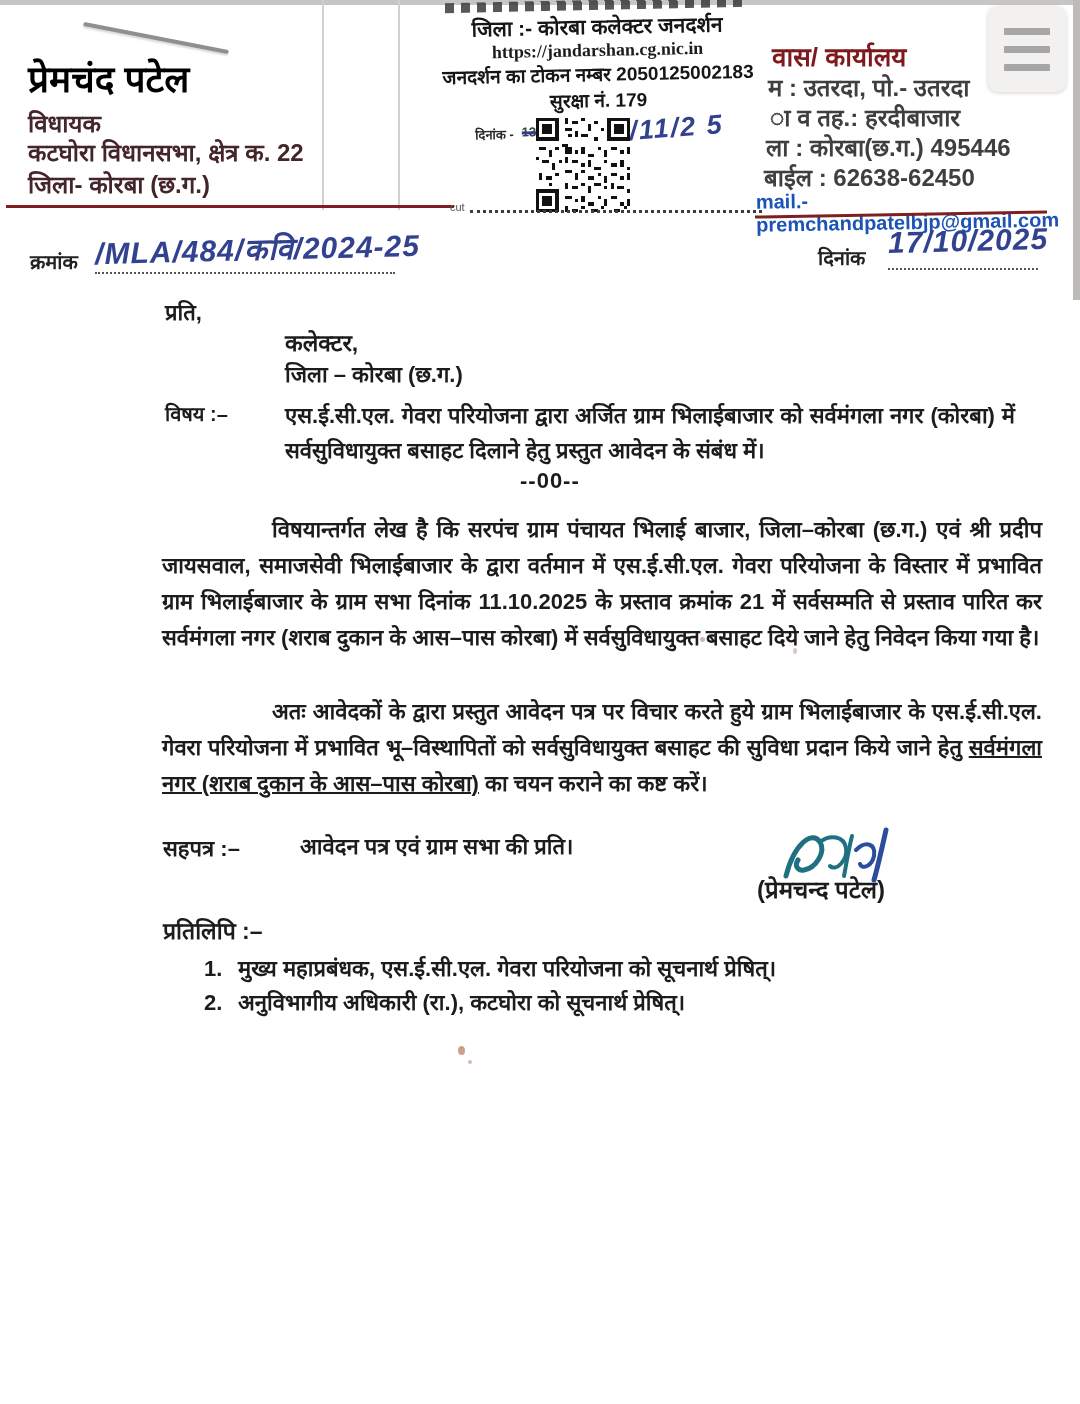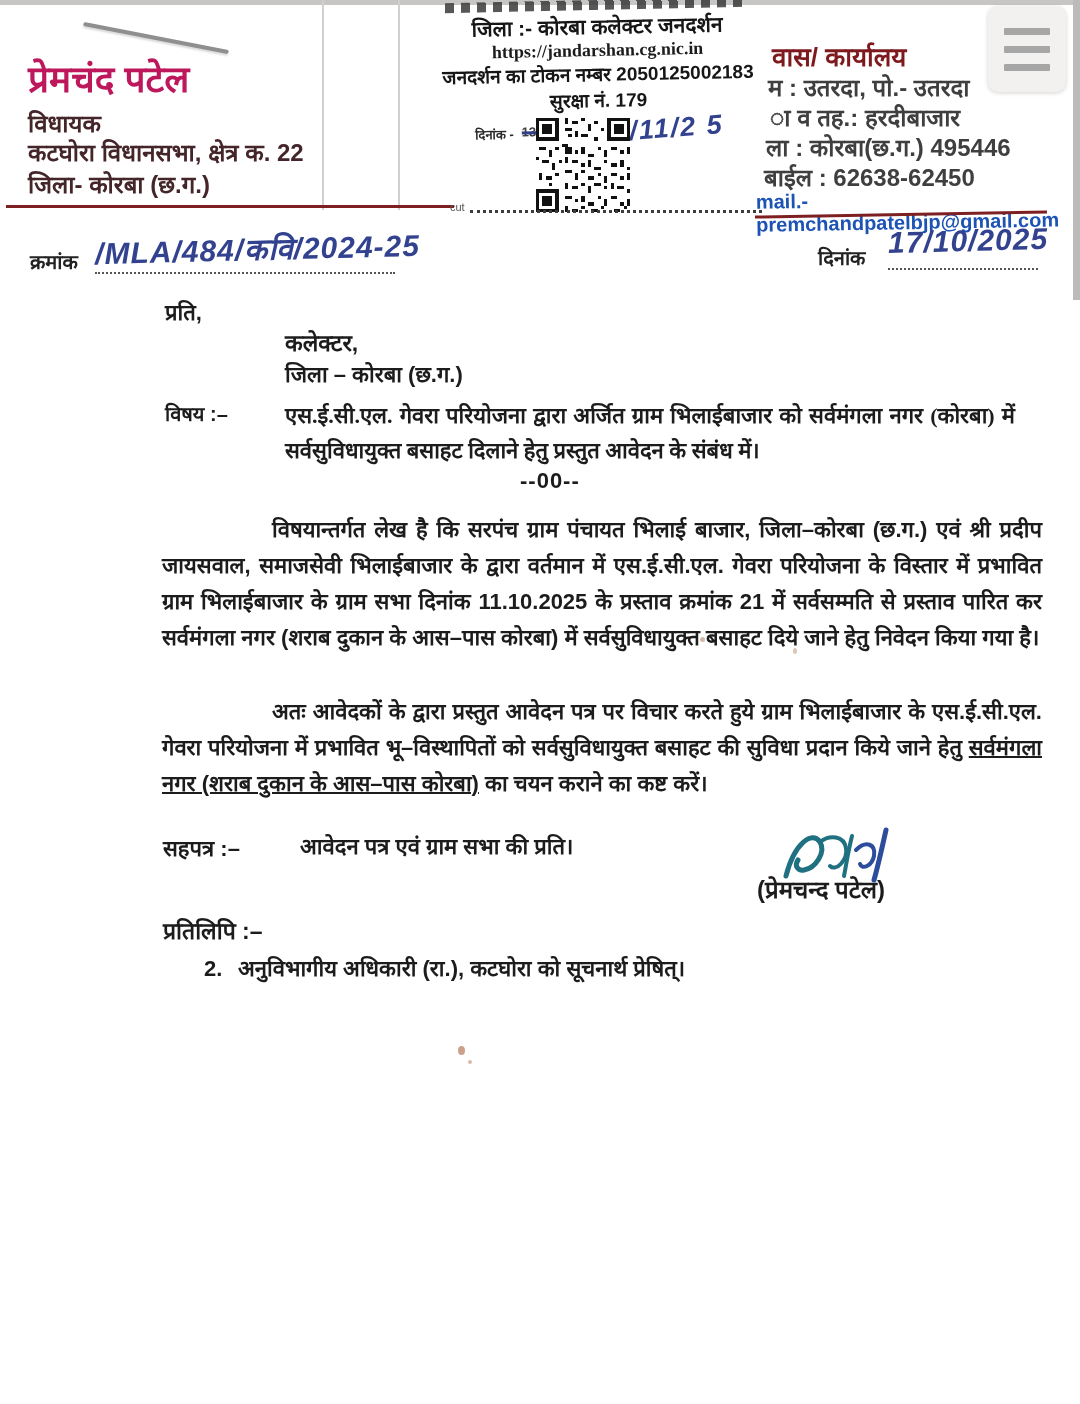--- a/index.html
+++ b/index.html
@@ -14,21 +14,21 @@
   .staple{left:82px;top:36px;width:148px;height:4px;background:#8f8f8f;
     transform:rotate(11deg);border-radius:2px;box-shadow:0 2px 2px rgba(0,0,0,.15);}
   .crease{top:0;width:2px;height:210px;background:#d2d0cd;}
   .speck{border-radius:50%;}
   
   .menu-btn{left:988px;top:6px;width:78px;height:86px;background:#f3f1ef;border-radius:10px;
     box-shadow:0 1px 4px rgba(0,0,0,.18);display:flex;flex-direction:column;
     justify-content:center;align-items:center;gap:11px;cursor:pointer;}
   .menu-bar{width:46px;height:7px;background:#a6a6a6;border-radius:1px;}
   
-  .lh-name{left:28px;top:52px;font-size:37px;font-weight:bold;color:#be185d;}
+  .lh-name{left:28px;top:52px;font-size:37px;font-weight:bold;color:#000000;}
   .lh-line{left:28px;font-size:24px;font-weight:bold;color:#44262a;}
   .red-rule{height:3px;background:#7e2022;}
   
   .slip{left:428px;top:0px;width:340px;transform:rotate(-1.2deg);text-align:center;}
   .slip-clip{height:10px;overflow:hidden;opacity:.85;margin:0 18px 2px 18px;
     background:repeating-linear-gradient(90deg,#3a3a3a 0 9px,transparent 9px 16px);}
   .slip-l1{font-size:21px;font-weight:bold;color:#161616;}
   .slip-url{font-size:18px;font-family:"Liberation Serif",serif;font-weight:bold;color:#1c1c1c;}
   .slip-token{font-size:19px;font-weight:bold;color:#161616;}
   .slip-sec{font-size:19px;font-weight:bold;color:#161616;}
@@ -205,21 +205,21 @@
   <div class="abs dotline" style="left:95px;top:272px;width:300px;"></div>
   <div class="abs ref-label" style="left:818px;top:244px;">दिनांक</div>
   <div class="abs hand hand-serial" style="left:888px;top:224px;">17/10/2025</div>
   <div class="abs dotline" style="left:888px;top:268px;width:150px;"></div>
 
   <div class="abs txt" style="left:165px;top:296px;font-size:22px;font-weight:600;">प्रति,</div>
   <div class="abs txt b" style="left:285px;top:326px;font-size:23px;">कलेक्टर,</div>
   <div class="abs txt" style="left:285px;top:358px;font-size:22px;font-weight:600;">जिला – कोरबा (छ.ग.)</div>
 
   <div class="abs txt b" style="left:165px;top:400px;font-size:20px;">विषय :–</div>
-  <div class="abs txt b" style="left:285px;top:398px;width:730px;font-size:22px;line-height:35px;text-align:justify;font-family:Liberation Serif, serif;">एस.ई.सी.एल. गेवरा परियोजना द्वारा अर्जित ग्राम भिलाईबाजार को सर्वमंगला नगर (कोरबा) में सर्वसुविधायुक्त बसाहट दिलाने हेतु प्रस्तुत आवेदन के संबंध में।</div>
+  <div class="abs txt b" style="left:285px;top:398px;width:730px;font-size:22px;line-height:35px;text-align:justify;">एस.ई.सी.एल. गेवरा परियोजना द्वारा अर्जित ग्राम भिलाईबाजार को सर्वमंगला नगर (कोरबा) में सर्वसुविधायुक्त बसाहट दिलाने हेतु प्रस्तुत आवेदन के संबंध में।</div>
   <div class="abs divider" style="left:520px;top:468px;">--00--</div>
 
   <div class="abs body-par" style="left:162px;top:512px;width:880px;text-indent:110px;">विषयान्तर्गत लेख है कि सरपंच ग्राम पंचायत भिलाई बाजार, जिला–कोरबा (छ.ग.) एवं श्री प्रदीप जायसवाल, समाजसेवी भिलाईबाजार के द्वारा वर्तमान में एस.ई.सी.एल. गेवरा परियोजना के विस्तार में प्रभावित ग्राम भिलाईबाजार के ग्राम सभा दिनांक 11.10.2025 के प्रस्ताव क्रमांक 21 में सर्वसम्मति से प्रस्ताव पारित कर सर्वमंगला नगर (शराब दुकान के आस–पास कोरबा) में सर्वसुविधायुक्त बसाहट दिये जाने हेतु निवेदन किया गया है।</div>
 
   <div class="abs body-par" style="left:162px;top:694px;width:880px;text-indent:110px;">
     <span>अतः आवेदकों के द्वारा प्रस्तुत आवेदन पत्र पर विचार करते हुये ग्राम भिलाईबाजार के एस.ई.सी.एल. गेवरा परियोजना में प्रभावित भू–विस्थापितों को सर्वसुविधायुक्त बसाहट की सुविधा प्रदान किये जाने हेतु </span><span class="b u">सर्वमंगला नगर (शराब दुकान के आस–पास कोरबा)</span><span> का चयन कराने का कष्ट करें।</span>
   </div>
 
   <div class="abs txt b" style="left:163px;top:832px;font-size:22px;">सहपत्र :–</div>
   <div class="abs txt" style="left:300px;top:830px;font-size:22px;font-weight:600;">आवेदन पत्र एवं ग्राम सभा की प्रति।</div>
@@ -233,20 +233,23 @@
         <path d="M78 24 C 88 14, 98 18, 96 30 C 94 40, 84 44, 82 38" stroke="#2b4d9b" stroke-width="4"></path>
         <path d="M108 4 C 104 22, 100 40, 96 54" stroke="#2b4d9b" stroke-width="5"></path>
       </g>
     </svg>
   </div>
   <div class="abs sig-name" style="left:757px;top:872px;">(प्रेमचन्द पटेल)</div>
 
   <div class="abs txt b" style="left:163px;top:914px;font-size:23px;">प्रतिलिपि :–</div>
   <div class="abs" style="left:204px;top:952px;font-size:22px;line-height:34px;">
     <div>
+      <span class="list-num">1.</span><span style="font-weight:600;">मुख्य महाप्रबंधक, एस.ई.सी.एल. गेवरा परियोजना को सूचनार्थ प्रेषित्।</span>
+    </div>
+    <div>
       <span class="list-num">2.</span><span style="font-weight:600;">अनुविभागीय अधिकारी (रा.), कटघोरा को सूचनार्थ प्रेषित्।</span>
     </div>
   </div>
 
   <div class="abs speck" style="left:458px;top:1046px;width:7px;height:9px;background:#a3542e;opacity:.55;"></div>
   <div class="abs speck" style="left:468px;top:1060px;width:4px;height:4px;background:#a3542e;opacity:.4;"></div>
   <div class="abs speck" style="left:700px;top:637px;width:5px;height:5px;background:#8a4a2a;opacity:.4;"></div>
   <div class="abs speck" style="left:793px;top:648px;width:4px;height:6px;background:#9a5a3a;opacity:.35;"></div>
 
 </div>

